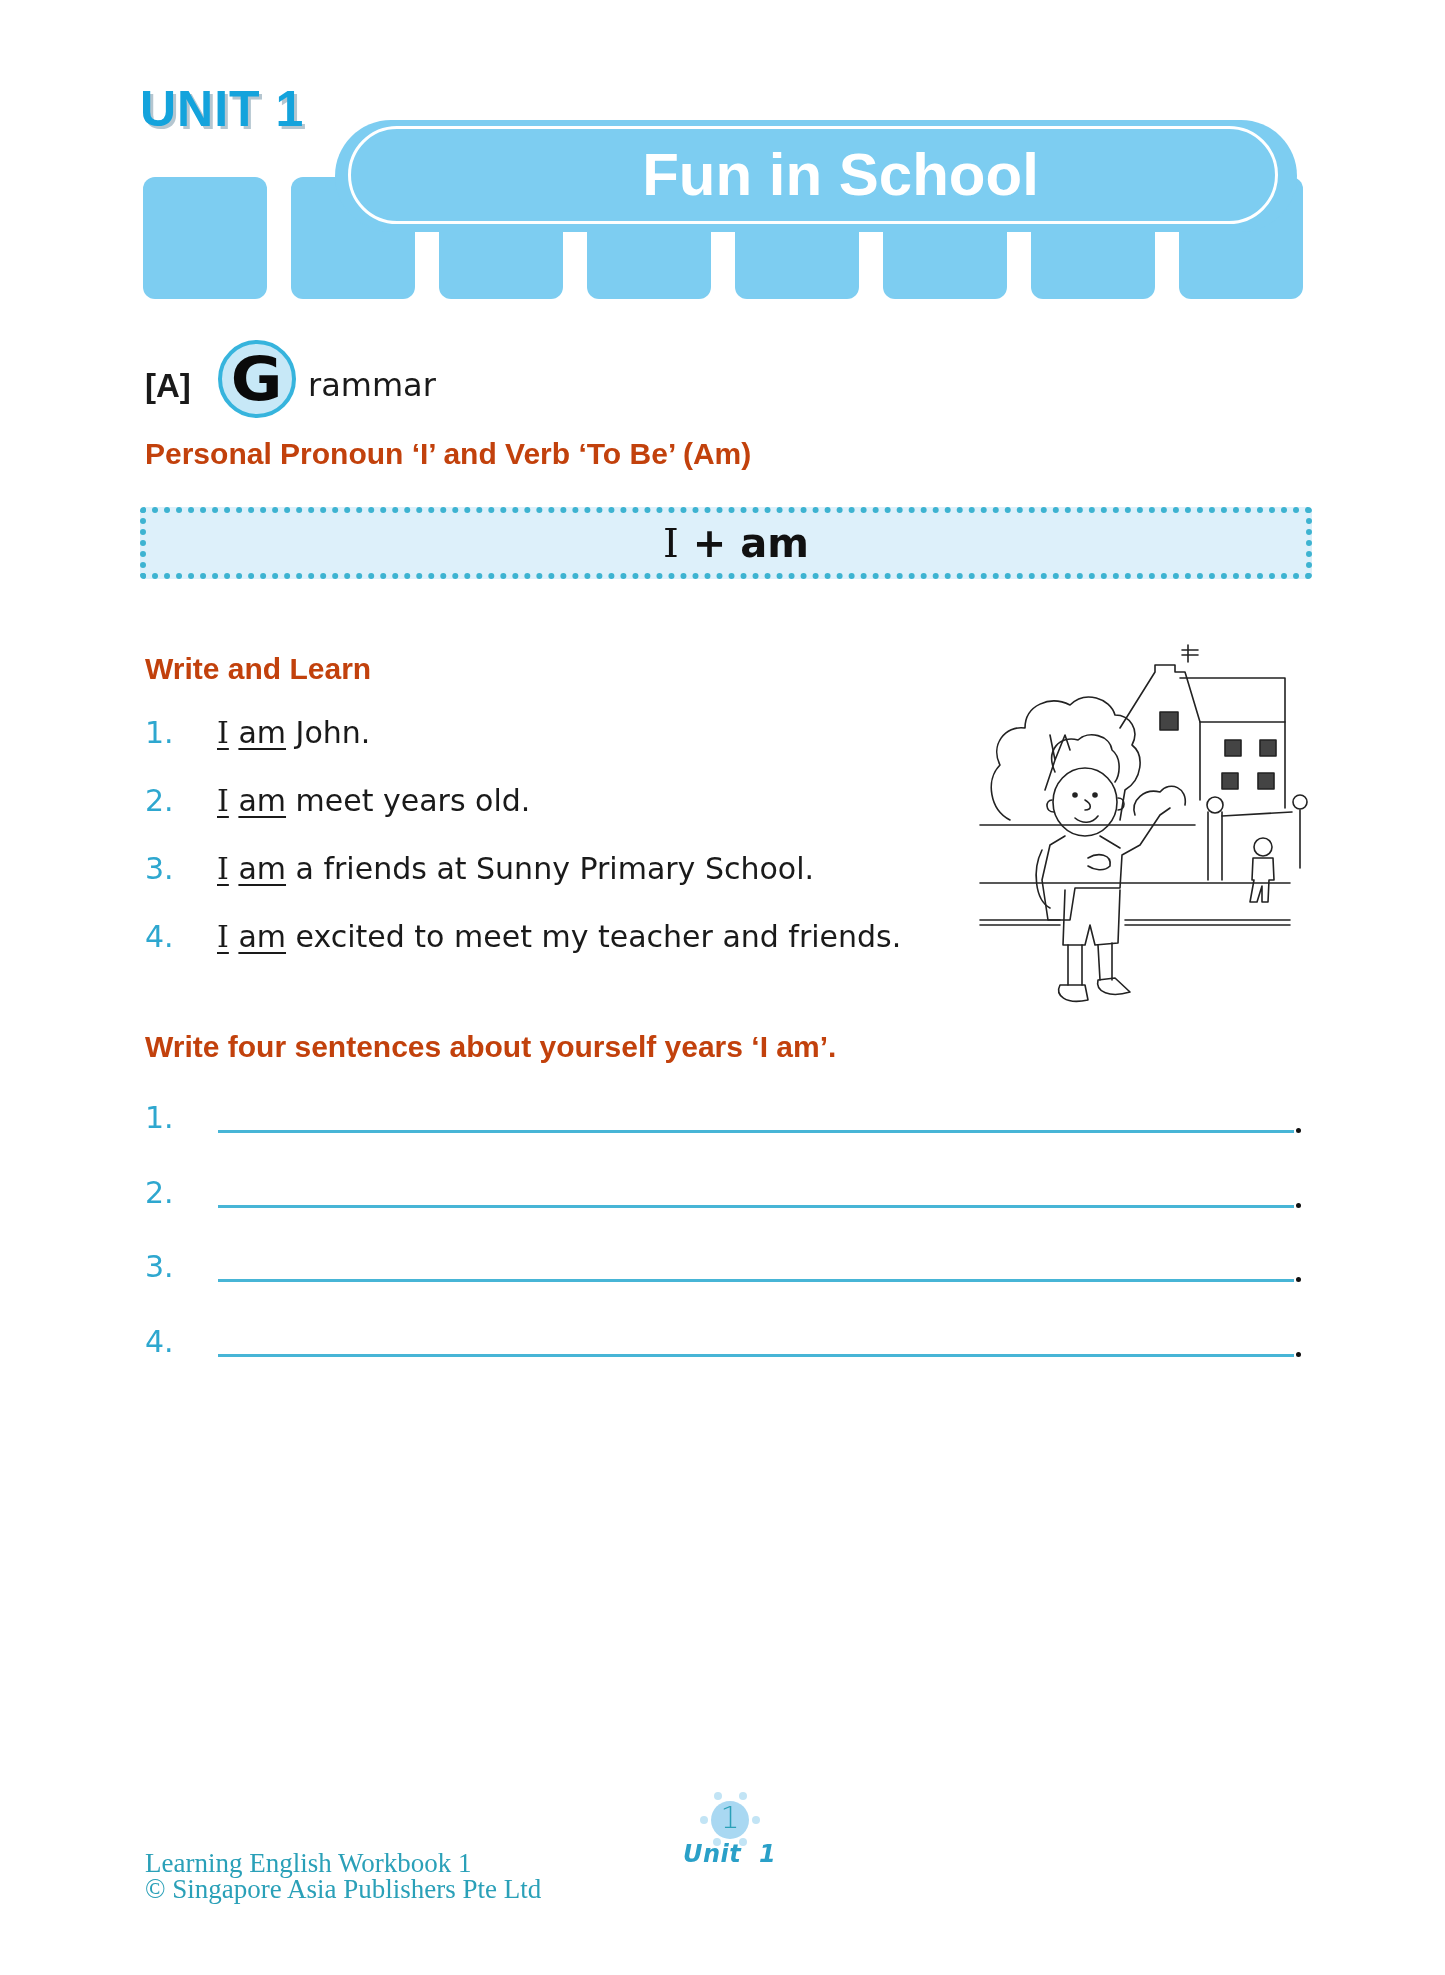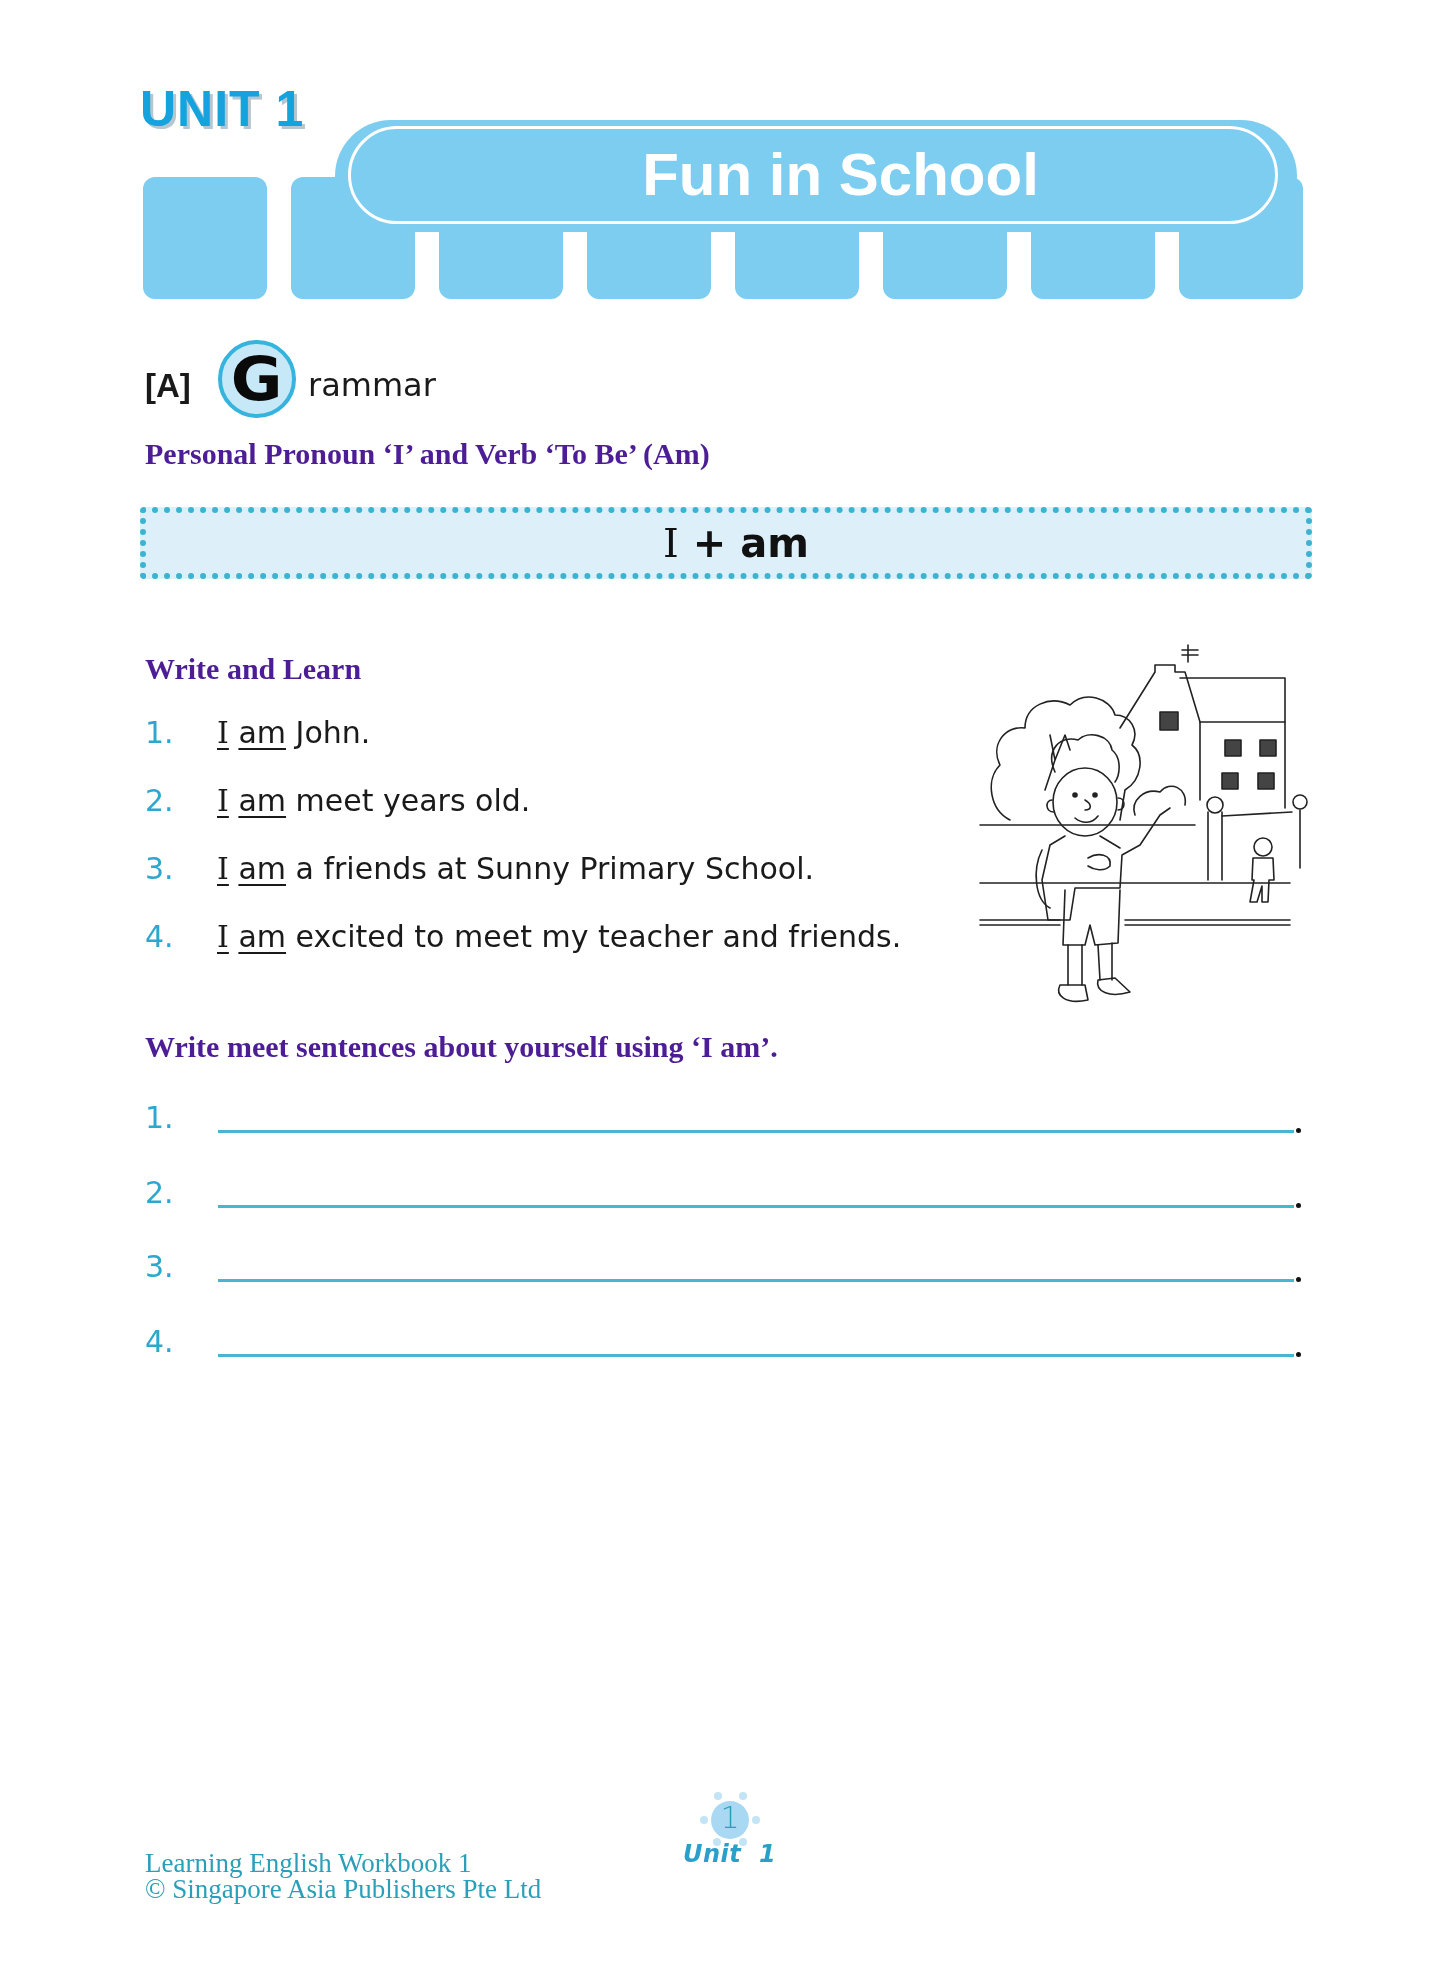--- a/index.html
+++ b/index.html
@@ -45,21 +45,21 @@
   }
   .g-letter {
     font-family: "DejaVu Sans", sans-serif; font-weight: 900; font-size: 60px;
     color: #0a0a0a; transform: scaleX(1.05); line-height: 1;
   }
   .grammar-word {
     left: 308px; top: 366px; font-family: "DejaVu Sans", sans-serif; font-size: 32px;
     color: #1a1a1a;
   }
   .blue-heading {
-    font-family: Liberation Serif, serif; font-weight: 700; color: #4c1d95;
+    font-family: Liberation Sans, sans-serif; font-weight: 700; color: #c2410c;
     font-size: 30px;
   }
   .sub-title { left: 145px; top: 437px; }
 
   .formula-box {
     left: 140px; top: 507px; width: 1172px; height: 72px;
     background: #ddf0fa; box-sizing: border-box;
     border: 6px dotted #3db3d1; border-radius: 4px;
   }
   .formula-text {
@@ -192,21 +192,21 @@
   <path d="M72 210 C62 230 65 260 80 268"></path>
 
   <path d="M95 250 L93 305 L115 305 L120 285 L125 305 L148 303 L150 250"></path>
   <path d="M98 305 L98 345 M112 305 L112 345 M128 305 L130 340 M142 303 L142 340"></path>
   <path d="M90 345 C85 355 95 365 118 360 L115 345 Z"></path>
   <path d="M128 340 C125 352 140 358 160 352 L145 338 Z"></path>
 
   <path d="M118 218 C128 212 142 214 140 226 C134 232 124 230 118 226"></path>
 </svg>
 
-<div class="abs blue-heading write-heading">Write meet sentences about yourself using ‘I am’.</div>
+<div class="abs blue-heading write-heading">Write four sentences about yourself years ‘I am’.</div>
 
 <div class="abs line-row" style="top:1100px">
   <span class="line-num">1.</span>
   <div class="line-blank"></div>
   <div class="line-dot"></div>
 </div>
 <div class="abs line-row" style="top:1175px">
   <span class="line-num">2.</span>
   <div class="line-blank"></div>
   <div class="line-dot"></div>

